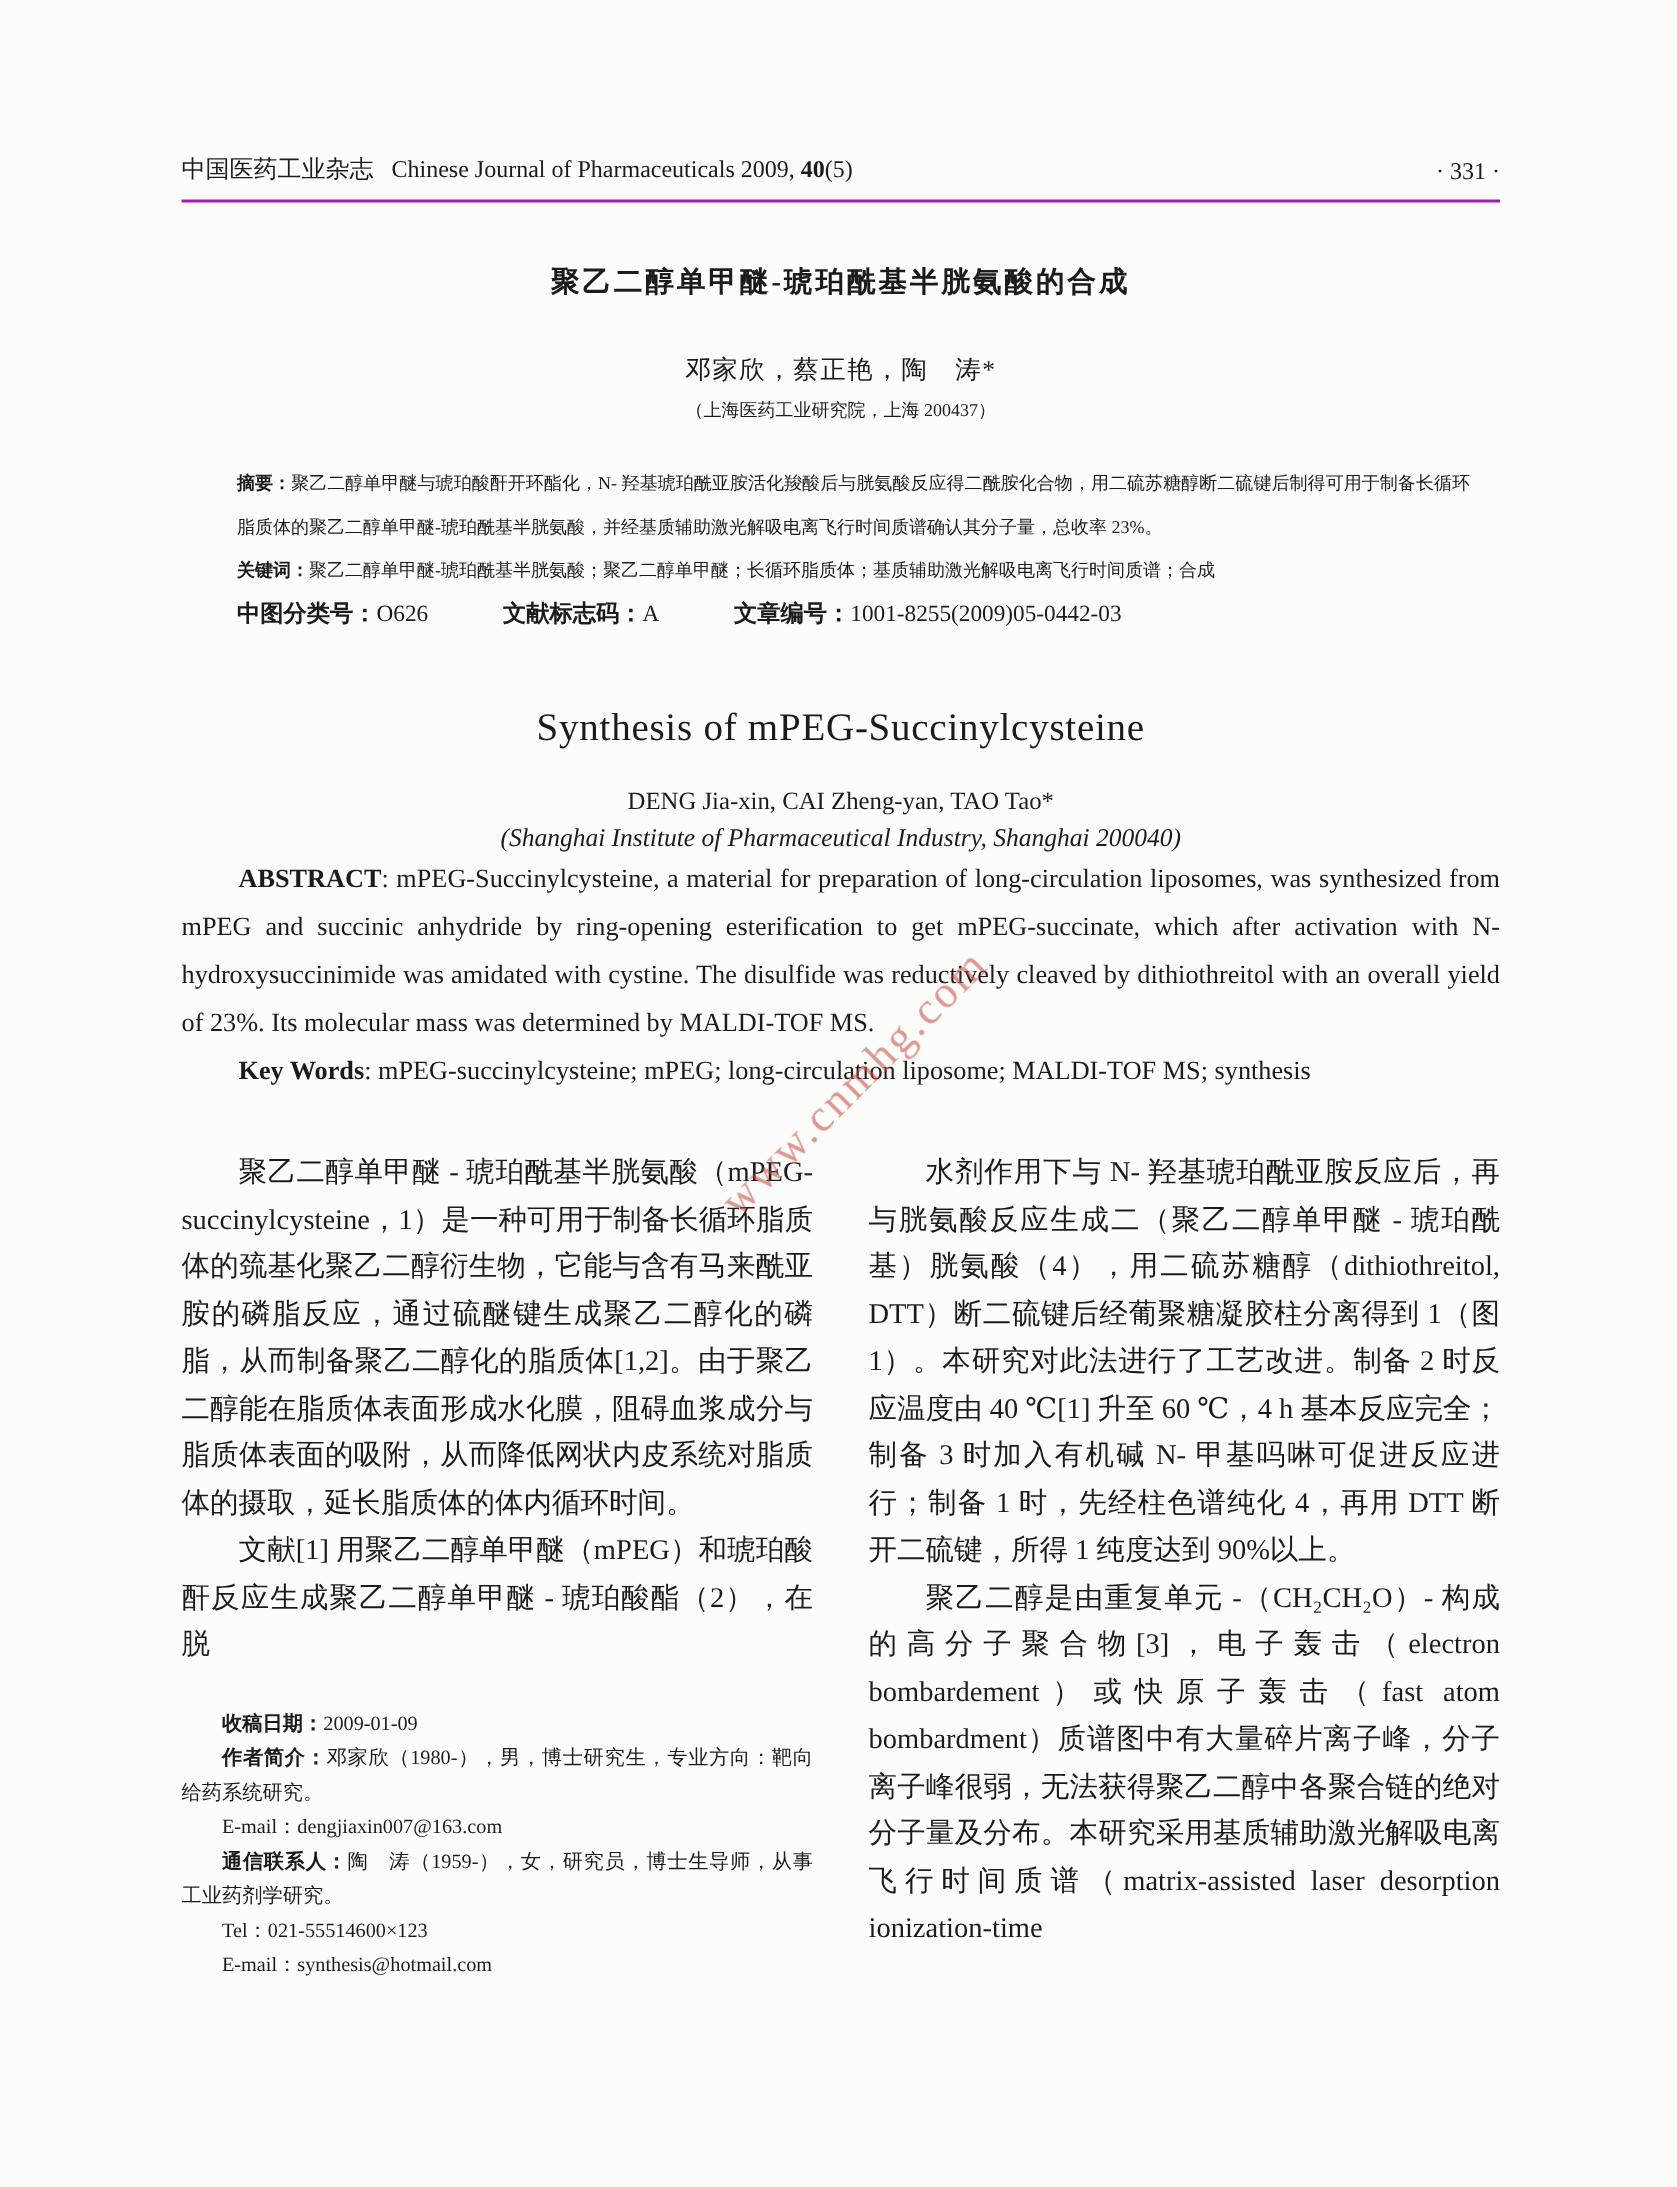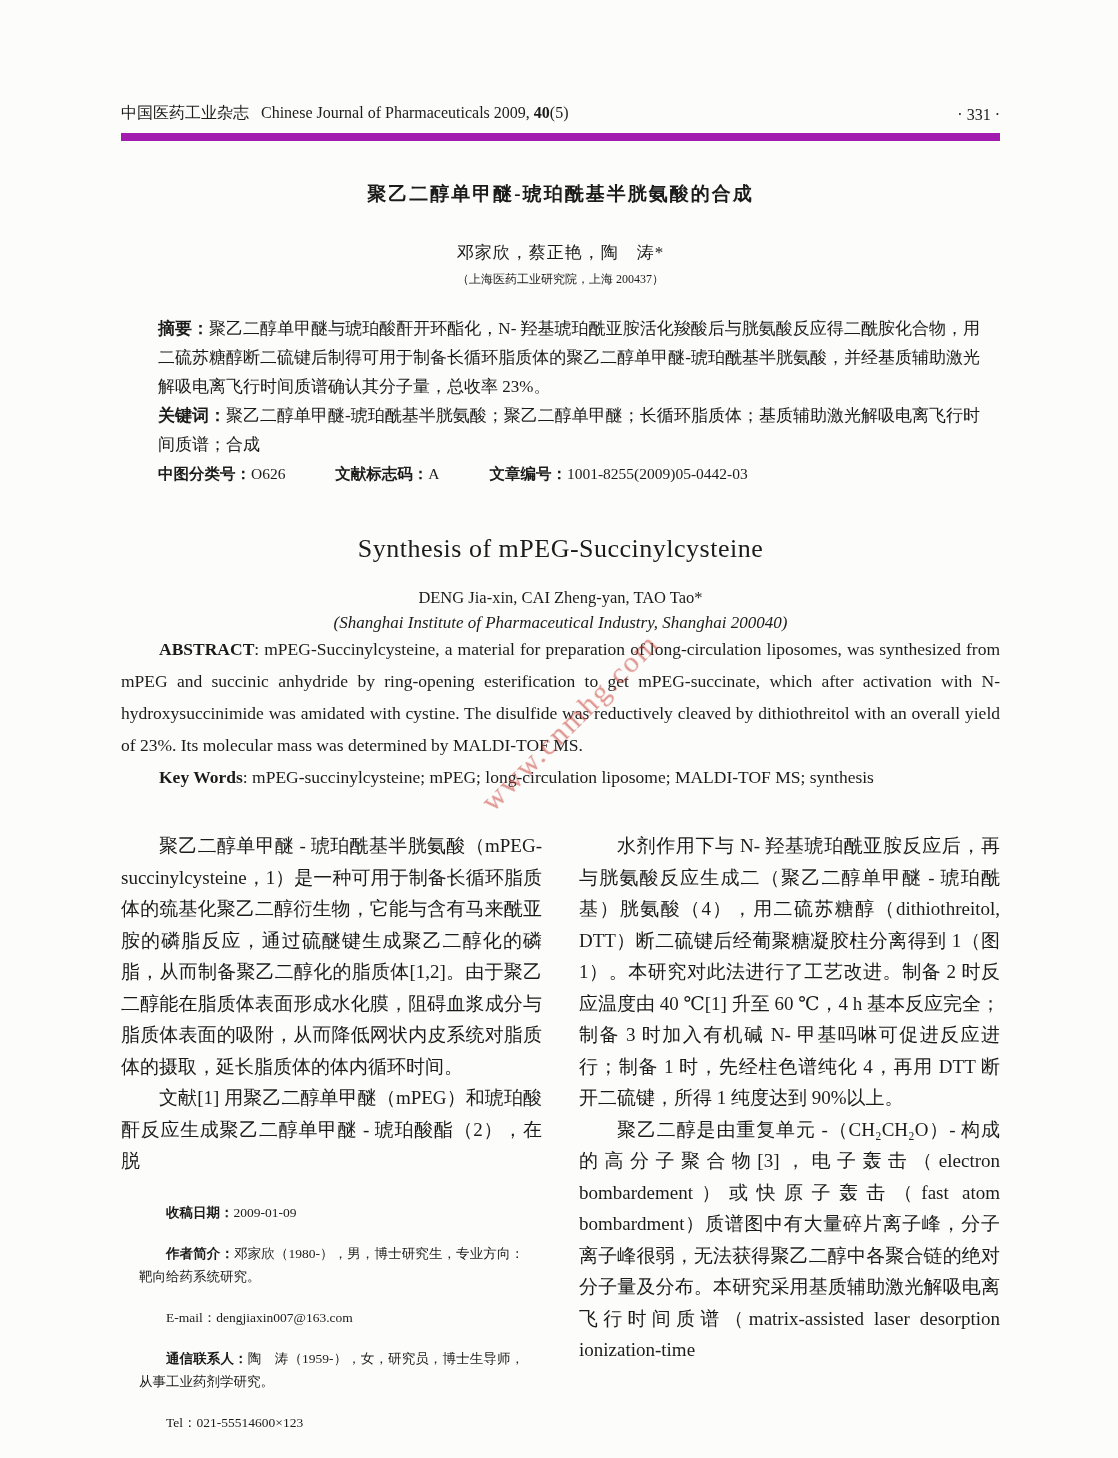--- a/index.html
+++ b/index.html
@@ -10,49 +10,49 @@
     margin: 0 auto;
     background: #fcfcfa;
     color: #1b1b1b;
     font-family: "Liberation Serif", "DejaVu Serif", serif;
     overflow: hidden;
   }
   .content { position: absolute; left: 121px; top: 103px; width: 879px; }
 
   .page-header {
     display: flex; justify-content: space-between; align-items: flex-end;
-    font-size: 16px; padding-bottom: 9px; border-bottom: 8px solid #a21caf;
+    font-size: 16px; padding-bottom: 9px; border-bottom: 2px solid #a21caf;
   }
   .jname-zh { margin-right: 12px; }
   .vol { font-weight: bold; }
 
   .title-zh { margin-top: 40px; text-align: center; font-size: 19px; font-weight: bold; letter-spacing: 2px; }
   .authors-zh { margin-top: 34px; text-align: center; font-size: 17px; letter-spacing: 1px; }
   .affil-zh { margin-top: 7px; text-align: center; font-size: 12px; }
 
-  .cn-block { margin-top: 26px; padding: 0 20px 0 37px; font-size: 17px; line-height: 29px; text-align: justify; }
+  .cn-block { margin-top: 26px; padding: 0 20px 0 37px; font-size: 12px; line-height: 29px; text-align: justify; }
   .cn-block.kw { margin-top: 0; }
   .blabel { font-weight: bold; }
   .meta-line { padding-left: 37px; font-size: 15.5px; line-height: 29px; }
   .meta-item { margin-right: 46px; white-space: nowrap; }
 
   .en-title { margin-top: 46px; text-align: center; font-size: 26px; letter-spacing: 0.5px; }
   .en-authors { margin-top: 24px; text-align: center; font-size: 16.5px; }
   .en-affil { margin-top: 5px; text-align: center; font-size: 17px; font-style: italic; }
 
   .en-abstract { font-size: 17.5px; line-height: 32px; text-align: justify; }
   .en-abstract p { margin: 0; text-indent: 38px; }
 
   .body-columns { display: flex; margin-top: 37px; align-items: flex-start; }
   .col { width: 421px; font-size: 19px; line-height: 31.5px; text-align: justify; }
   .col-left { margin-right: 37px; }
   .body-p { margin: 0; text-indent: 2em; }
 
   .footnotes { margin-top: 24px; font-size: 13.5px; line-height: 23px; text-align: justify; }
-  .footnotes p { margin: 18px; text-indent: 2em; }
+  .footnotes p { margin: 0; text-indent: 2em; }
 
   .watermark {
     position: absolute; left: 415px; top: 705px; width: 310px;
     text-align: center; transform: rotate(-45deg);
     font-size: 30px; letter-spacing: 2px;
     color: #c7443c; opacity: 0.55;
     pointer-events: none; filter: blur(0.4px);
   }
 </style>
 </head>

